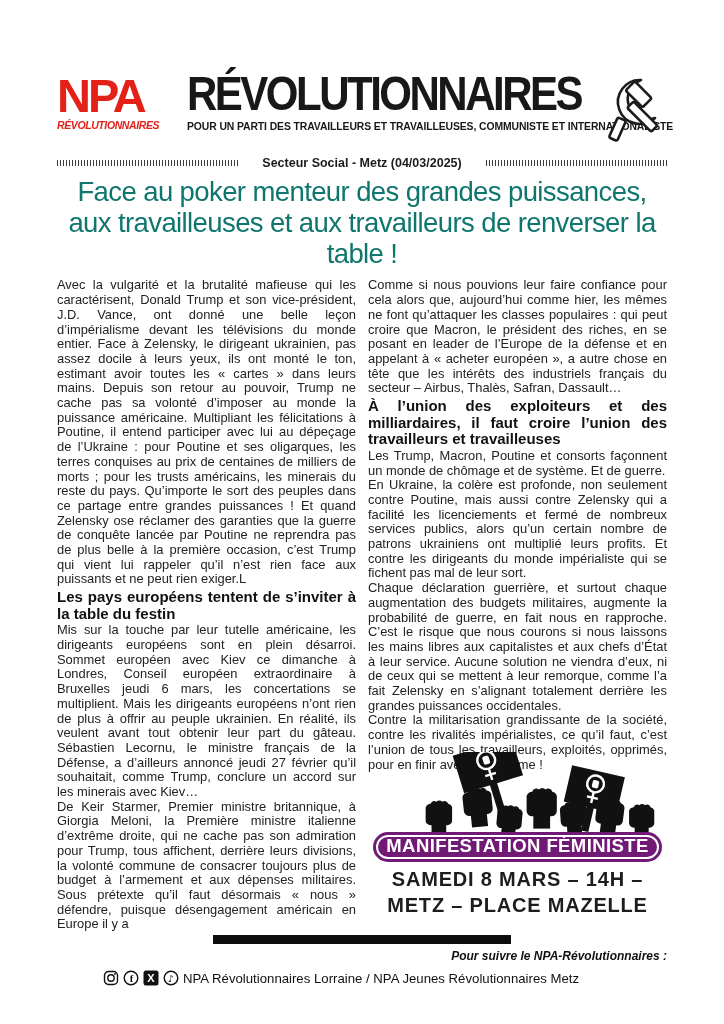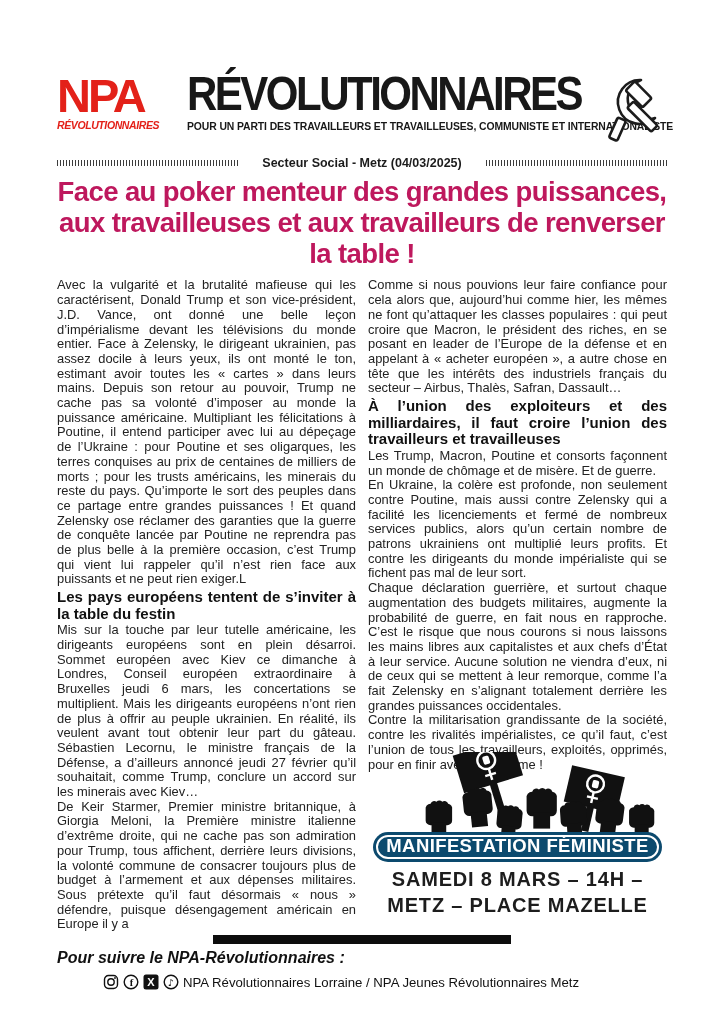--- a/index.html
+++ b/index.html
@@ -20,39 +20,39 @@
   .mast-title { font-size:42px; font-weight:bold; letter-spacing:-2.5px; line-height:1.0; color:#181818; transform:scaleY(1.15); transform-origin:left top; white-space:nowrap; }
   .mast-sub { font-size:10.4px; font-weight:bold; color:#181818; margin-top:9px; white-space:nowrap; letter-spacing:-0.1px; }
   .hs-icon { flex:none; margin-top:6px; }
 
   
   .section-row { display:flex; align-items:center; gap:24px; margin-top:4px; }
   .tick-rule { flex:1; height:6px; background:repeating-linear-gradient(90deg,#3c3c3c 0 1px,transparent 1px 3px); }
   .section-label { font-size:12.5px; font-weight:bold; white-space:nowrap; }
 
   
-  .headline { font-size:27.5px; font-weight:bold; text-align:center; line-height:1.12; letter-spacing:-0.6px; color:#be185d; margin:7px 0 9px; }
+  .headline { font-size:27.5px; font-weight:normal; text-align:center; line-height:1.12; letter-spacing:-0.6px; color:#0f766e; margin:7px 0 9px; }
 
   
   .cols { display:flex; gap:12px; }
   .col { flex:1; min-width:0; font-size:12.9px; line-height:14.7px; text-align:justify; color:#222; }
   .col p { margin:0; }
   .col-head { font-size:15px; font-weight:bold; line-height:16.6px; color:#111; margin:2px 0 1px; text-align:justify; }
 
   
   .event { text-align:center; position:relative; }
   .fists-wrap { margin:-20px 0 0 28px; line-height:0; }
-  .banner-pill { position:relative; display:inline-block; background:#0c4a6e; border-radius:18px; padding:7px 13px 6px; margin-top:-6px; }
+  .banner-pill { position:relative; display:inline-block; background:#701a75; border-radius:18px; padding:7px 13px 6px; margin-top:-6px; }
   .banner-pill::after { content:""; position:absolute; inset:3px; border:2px solid #fff; border-radius:14px; pointer-events:none; }
   .banner-text { position:relative; z-index:1; color:#fff; font-size:18.5px; font-weight:bold; letter-spacing:0.4px; white-space:nowrap; }
   .event-dates { font-size:20px; font-weight:bold; letter-spacing:0.8px; line-height:1.32; color:#1d1d1d; margin-top:4px; }
 
   
   .divider { width:298px; height:9px; background:#0d0d0d; margin:3px auto 5px; }
-  .follow-line { text-align:left; font-size:16px; font-weight:bold; font-style:italic; color:#111; }
+  .follow-line { text-align:right; font-size:12px; font-weight:bold; font-style:italic; color:#111; }
   .foot-row { display:flex; align-items:center; margin-top:7px; font-size:13.2px; color:#111; }
   .foot-left { display:flex; align-items:center; gap:5px; margin-left:18px; }
   .foot-right { display:flex; align-items:center; gap:4px; margin-left:46px; }
   .soc { display:inline-flex; }
 </style>
 </head>
 <body>
 
 <div class="page">
   <div class="inner">
@@ -90,21 +90,21 @@
       <div class="col">
         <p>Avec la vulgarité et la brutalité mafieuse qui les caractérisent, Donald Trump et son vice-président, J.D. Vance, ont donné une belle leçon d’impérialisme devant les télévisions du monde entier. Face à Zelensky, le dirigeant ukrainien, pas assez docile à leurs yeux, ils ont monté le ton, estimant avoir toutes les « cartes » dans leurs mains. Depuis son retour au pouvoir, Trump ne cache pas sa volonté d’imposer au monde la puissance américaine. Multipliant les félicitations à Poutine, il entend participer avec lui au dépeçage de l’Ukraine : pour Poutine et ses oligarques, les terres conquises au prix de centaines de milliers de morts ; pour les trusts américains, les minerais du reste du pays. Qu’importe le sort des peuples dans ce partage entre grandes puissances ! Et quand Zelensky ose réclamer des garanties que la guerre de conquête lancée par Poutine ne reprendra pas de plus belle à la première occasion, c’est Trump qui vient lui rappeler qu’il n’est rien face aux puissants et ne peut rien exiger.L</p>
         <div class="col-head">Les pays européens tentent de s’inviter à la table du festin</div>
         <p>Mis sur la touche par leur tutelle américaine, les dirigeants européens sont en plein désarroi. Sommet européen avec Kiev ce dimanche à Londres, Conseil européen extraordinaire à Bruxelles jeudi 6 mars, les concertations se multiplient. Mais les dirigeants européens n’ont rien de plus à offrir au peuple ukrainien. En réalité, ils veulent avant tout obtenir leur part du gâteau. Sébastien Lecornu, le ministre français de la Défense, a d’ailleurs annoncé jeudi 27 février qu’il souhaitait, comme Trump, conclure un accord sur les minerais avec Kiev…</p>
         <p>De Keir Starmer, Premier ministre britannique, à Giorgia Meloni, la Première ministre italienne d’extrême droite, qui ne cache pas son admiration pour Trump, tous affichent, derrière leurs divisions, la volonté commune de consacrer toujours plus de budget à l’armement et aux dépenses militaires. Sous prétexte qu’il faut désormais « nous » défendre, puisque désengagement américain en Europe il y a</p>
       </div>
 
       <div class="col">
         <p>Comme si nous pouvions leur faire confiance pour cela alors que, aujourd’hui comme hier, les mêmes ne font qu’attaquer les classes populaires : qui peut croire que Macron, le président des riches, en se posant en leader de l’Europe de la défense et en appelant à « acheter européen », a autre chose en tête que les intérêts des industriels français du secteur – Airbus, Thalès, Safran, Dassault…</p>
         <div class="col-head">À l’union des exploiteurs et des milliardaires, il faut croire l’union des travailleurs et travailleuses</div>
-        <p>Les Trump, Macron, Poutine et consorts façonnent un monde de chômage et de misère. Et de guerre.</p>
+        <p>Les Trump, Macron, Poutine et consorts façonnent un monde de chômage et de système. Et de guerre.</p>
         <p>En Ukraine, la colère est profonde, non seulement contre Poutine, mais aussi contre Zelensky qui a facilité les licenciements et fermé de nombreux services publics, alors qu’un certain nombre de patrons ukrainiens ont multiplié leurs profits. Et contre les dirigeants du monde impérialiste qui se fichent pas mal de leur sort.</p>
         <p>Chaque déclaration guerrière, et surtout chaque augmentation des budgets militaires, augmente la probabilité de guerre, en fait nous en rapproche. C’est le risque que nous courons si nous laissons les mains libres aux capitalistes et aux chefs d’État à leur service. Aucune solution ne viendra d’eux, ni de ceux qui se mettent à leur remorque, comme l’a fait Zelensky en s’alignant totalement derrière les grandes puissances occidentales.</p>
         <p>Contre la militarisation grandissante de la société, contre les rivalités impérialistes, ce qu’il faut, c’est l’union de tous les travailleurs, exploités, opprimés, pour en finir avec ce système !</p>
 
         <div class="event">
           <div class="fists-wrap">
             <svg width="252" height="86" viewBox="0 0 270 92">
               <defs>
                 <g id="fist" fill="#111">
                   <path d="M1 13 a5 5 0 0 1 5 -6 a4 4 0 0 1 6 -2 a4 4 0 0 1 6 0 a4 4 0 0 1 6 2 a5 5 0 0 1 4 6 v11 a5 5 0 0 1 -5 5 h-17 a5 5 0 0 1 -5 -5 Z"></path>

